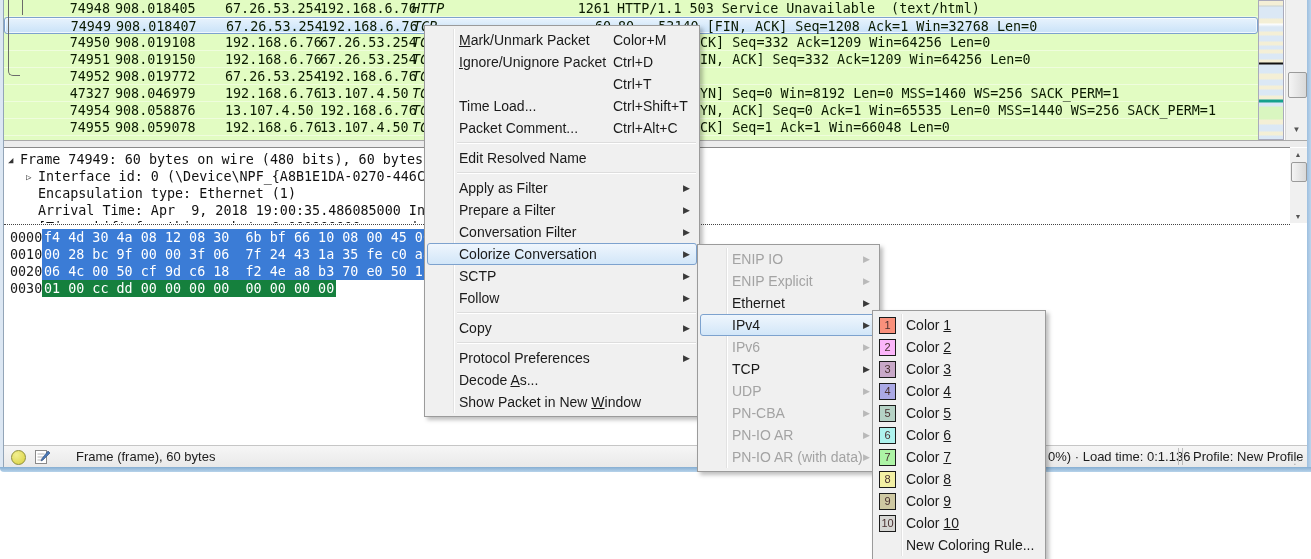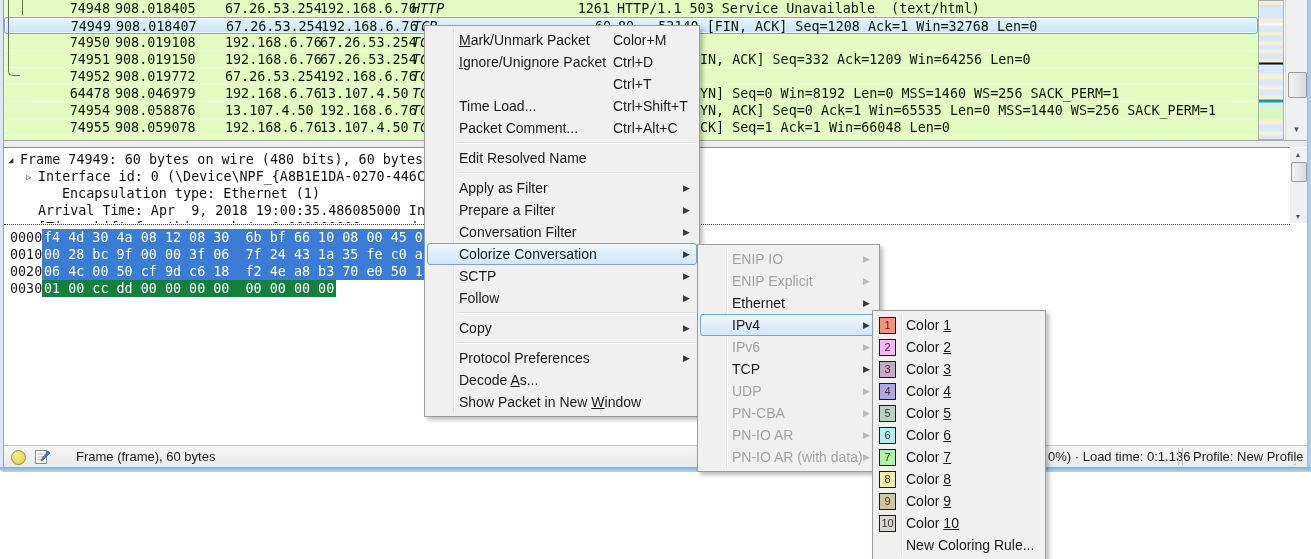--- a/index.html
+++ b/index.html
@@ -105,42 +105,42 @@
 </head>
 <body>
 
 <div id="screen">
   <div id="win">
 
     <div id="packet-list">
       <div id="plist-green" style="background: rgb(226, 252, 194);">
           <div class="prow mono" style="top: 0px;"><span class="c-no">74948</span><span class="c-time">908.018405</span><span class="c-src">67.26.53.254</span><span class="c-dst">192.168.6.76</span><span class="c-proto">HTTP</span><span class="c-len">1261</span><span class="c-info">HTTP/1.1 503 Service Unavailable  (text/html)</span></div>
           <div class="prow mono selected" style="top: 17px;"><span class="c-no">74949</span><span class="c-time">908.018407</span><span class="c-src">67.26.53.254</span><span class="c-dst">192.168.6.76</span><span class="c-proto">TCP</span><span class="c-len">60</span><span class="c-info">80 → 53140 [FIN, ACK] Seq=1208 Ack=1 Win=32768 Len=0</span></div>
-          <div class="prow mono" style="top: 34px;"><span class="c-no">74950</span><span class="c-time">908.019108</span><span class="c-src">192.168.6.76</span><span class="c-dst">67.26.53.254</span><span class="c-proto">TCP</span></div>
+          <div class="prow mono" style="top: 34px;"><span class="c-no">74950</span><span class="c-time">908.019108</span><span class="c-src">192.168.6.76</span><span class="c-dst">67.26.53.254</span><span class="c-proto">TCP</span><span class="c-tail">CK] Seq=332 Ack=1209 Win=64256 Len=0</span></div>
           <div class="prow mono" style="top: 51px;"><span class="c-no">74951</span><span class="c-time">908.019150</span><span class="c-src">192.168.6.76</span><span class="c-dst">67.26.53.254</span><span class="c-proto">TCP</span><span class="c-tail">IN, ACK] Seq=332 Ack=1209 Win=64256 Len=0</span></div>
           <div class="prow mono" style="top: 68px;"><span class="c-no">74952</span><span class="c-time">908.019772</span><span class="c-src">67.26.53.254</span><span class="c-dst">192.168.6.76</span><span class="c-proto">TCP</span></div>
-          <div class="prow mono" style="top: 85px;"><span class="c-no">64478</span><span class="c-time">908.046979</span><span class="c-src">192.168.6.76</span><span class="c-dst">13.107.4.50</span><span class="c-proto">TCP</span><span class="c-tail">YN] Seq=0 Win=8192 Len=0 MSS=1460 WS=256 SACK_PERM=1</span></div>
+          <div class="prow mono" style="top: 85px;"><span class="c-no">47327</span><span class="c-time">908.046979</span><span class="c-src">192.168.6.76</span><span class="c-dst">13.107.4.50</span><span class="c-proto">TCP</span><span class="c-tail">YN] Seq=0 Win=8192 Len=0 MSS=1460 WS=256 SACK_PERM=1</span></div>
           <div class="prow mono" style="top: 102px;"><span class="c-no">74954</span><span class="c-time">908.058876</span><span class="c-src">13.107.4.50</span><span class="c-dst">192.168.6.76</span><span class="c-proto">TCP</span><span class="c-tail">YN, ACK] Seq=0 Ack=1 Win=65535 Len=0 MSS=1440 WS=256 SACK_PERM=1</span></div>
           <div class="prow mono" style="top: 119px;"><span class="c-no">74955</span><span class="c-time">908.059078</span><span class="c-src">192.168.6.76</span><span class="c-dst">13.107.4.50</span><span class="c-proto">TCP</span><span class="c-tail">CK] Seq=1 Ack=1 Win=66048 Len=0</span></div>
         </div>
       <div class="bracket-a"></div>
       <div class="bracket-b"></div>
       <div id="minimap"></div>
       <div id="plist-scrollbar">
         <div id="plist-thumb"></div>
         <div class="sb-btn" style="top:122px;">▼</div>
       </div>
     </div>
 
     <div id="splitter1"></div>
 
     <div id="detail-pane">
         <div class="drow mono" style="top: 3px;"><span class="expander" style="left: 4px;">◢</span><span style="position: absolute; left: 16px; white-space: pre;">Frame 74949: 60 bytes on wire (480 bits), 60 bytes captu</span></div>
         <div class="drow mono" style="top: 20px;"><span class="expander" style="left: 22px;">▷</span><span style="position: absolute; left: 34px; white-space: pre;">Interface id: 0 (\Device\NPF_{A8B1E1DA-0270-446C-B13A</span></div>
-        <div class="drow mono" style="top: 37px;"><span style="position: absolute; left: 34px; white-space: pre; margin-left: 24px;">Encapsulation type: Ethernet (1)</span></div>
+        <div class="drow mono" style="top: 37px;"><span style="position: absolute; left: 34px; white-space: pre;">Encapsulation type: Ethernet (1)</span></div>
         <div class="drow mono" style="top: 54px;"><span style="position: absolute; left: 34px; white-space: pre;">Arrival Time: Apr  9, 2018 19:00:35.486085000 India S</span></div>
         <div class="drow mono" style="top: 71px;"><span style="position: absolute; left: 34px; white-space: pre;">[Time shift for this packet: 0.000000000 seconds]</span></div>
       </div>
     <div id="detail-scrollbar">
       <div class="sb-btn2" style="top:0;">▲</div>
       <div id="detail-thumb"></div>
       <div class="sb-btn2" style="top:62px;">▼</div>
     </div>
 
     <div id="hex-pane">

